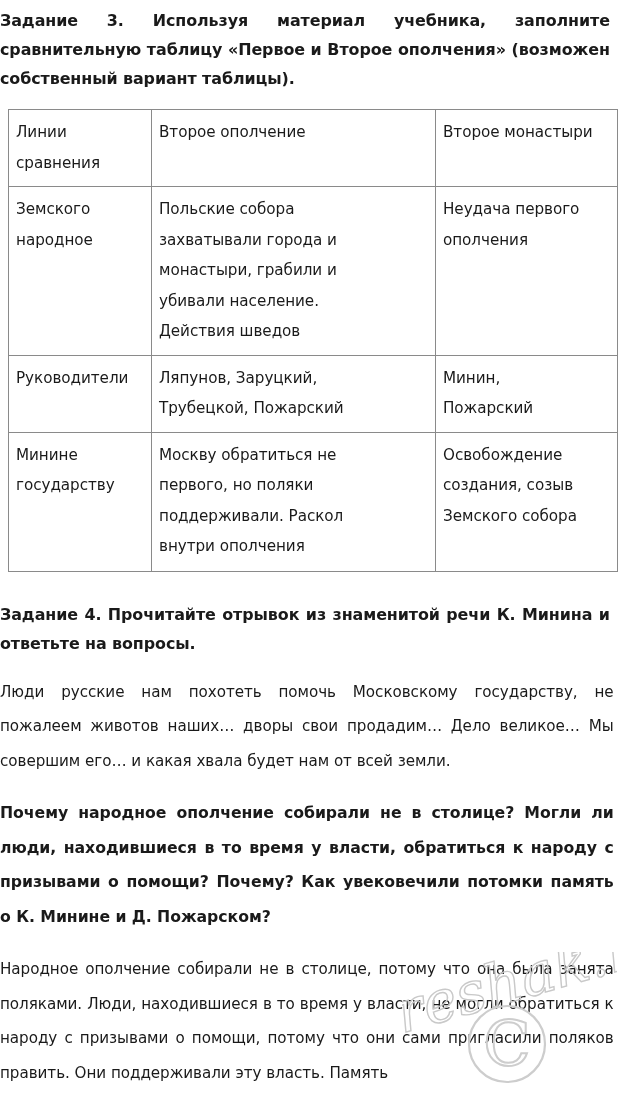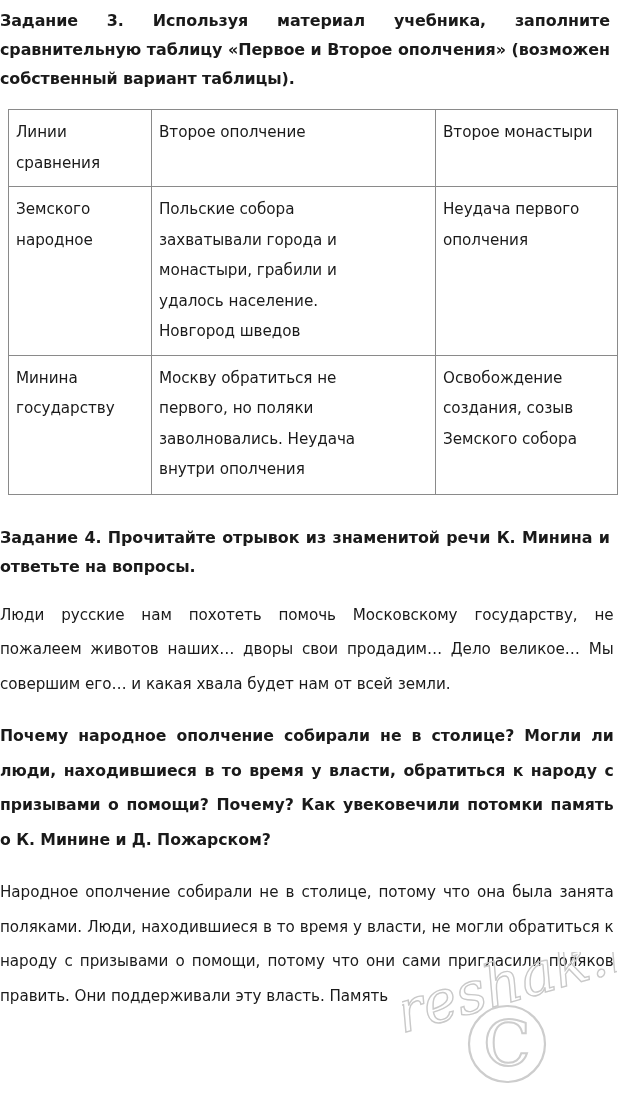--- a/index.html
+++ b/index.html
@@ -143,40 +143,53 @@
 
       <tr class="r-reasons">
         <td>
           <span class="cell-line">Земского</span>
           <span class="cell-line">народное</span>
         </td>
         <td>
           <span class="cell-line">Польские собора</span>
           <span class="cell-line">захватывали города и</span>
           <span class="cell-line">монастыри, грабили и</span>
-          <span class="cell-line">удалось население.</span>
-          <span class="cell-line">Новгород шведов</span>
+          <span class="cell-line">убивали население.</span>
+          <span class="cell-line">Действия шведов</span>
         </td>
         <td>
           <span class="cell-line">Неудача первого</span>
           <span class="cell-line">ополчения</span>
         </td>
       </tr>
 
 
+      <tr class="r-leaders">
+        <td>
+          <span class="cell-line">Руководители</span>
+        </td>
+        <td>
+          <span class="cell-line">Ляпунов, Заруцкий,</span>
+          <span class="cell-line">Трубецкой, Пожарский</span>
+        </td>
+        <td>
+          <span class="cell-line">Минин,</span>
+          <span class="cell-line">Пожарский</span>
+        </td>
+      </tr>
 
       <tr class="r-results">
         <td>
-          <span class="cell-line">Минина</span>
+          <span class="cell-line">Минине</span>
           <span class="cell-line">государству</span>
         </td>
         <td>
           <span class="cell-line">Москву обратиться не</span>
           <span class="cell-line">первого, но поляки</span>
-          <span class="cell-line">заволновались. Неудача</span>
+          <span class="cell-line">поддерживали. Раскол</span>
           <span class="cell-line">внутри ополчения</span>
         </td>
         <td>
           <span class="cell-line">Освобождение</span>
           <span class="cell-line">создания, созыв</span>
           <span class="cell-line">Земского собора</span>
         </td>
       </tr>
     </tbody>
   </table>

